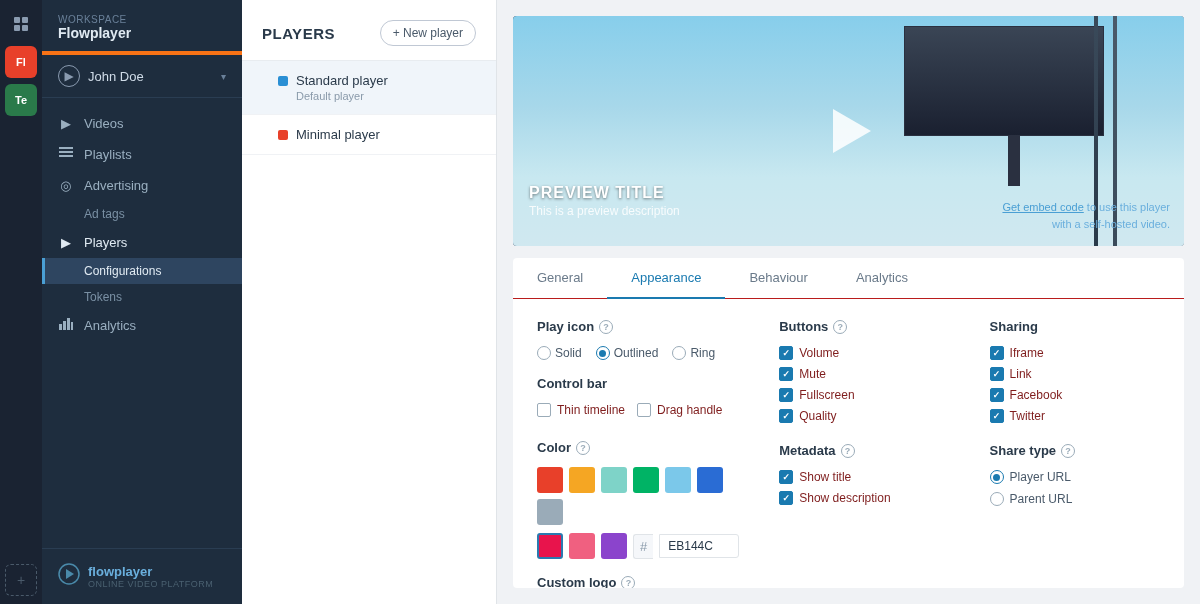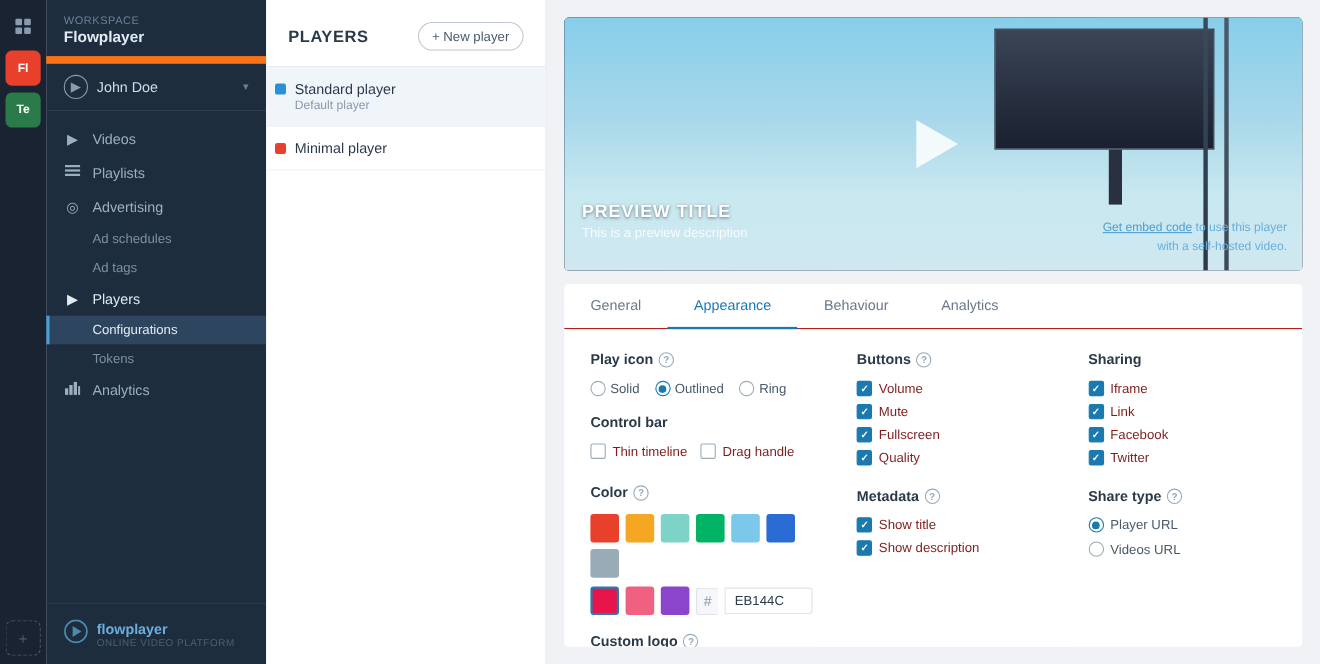--- a/index.html
+++ b/index.html
@@ -35,21 +35,21 @@
     .sidebar {
       width: 200px;
       background: #1e2d3e;
       color: #c8d5e0;
       display: flex;
       flex-direction: column;
       flex-shrink: 0;
     }
     .sidebar-workspace {
       padding: 14px 16px 10px;
-      border-bottom: 7px solid #f97316;
+      border-bottom: 4px solid #f97316;
     }
     .sidebar-workspace-label {
       font-size: 10px;
       color: #6a8099;
       text-transform: uppercase;
       letter-spacing: 0.5px;
     }
     .sidebar-workspace-name {
       font-size: 14px;
       font-weight: 600;
@@ -140,21 +140,21 @@
       border: 1px solid #c0c8d4;
       background: white;
       border-radius: 20px;
       padding: 5px 12px;
       font-size: 12px;
       color: #4a5a6a;
       cursor: pointer;
     }
 
     .player-item {
-      padding: 12px 8px;
+      padding: 12px 36px;
       cursor: pointer;
       border-bottom: 1px solid #f0f2f5;
     }
     .player-item.selected { background: #f0f5fa; }
     .player-item-header {
       display: flex;
       align-items: center;
       gap: 8px;
     }
     .player-dot {
@@ -391,21 +391,20 @@
             <rect y="4" width="14" height="2"></rect>
             <rect y="8" width="14" height="2"></rect>
         </svg>
       </span>
       <span>Playlists</span>
     </div>
     <div class="nav-item">
       <span class="nav-icon">◎</span>
       <span>Advertising</span>
     </div>
-    <div class="nav-sub-item">Ad schedules</div>
     <div class="nav-sub-item">Ad tags</div>
     <div class="nav-item active">
       <span class="nav-icon">▶</span>
       <span>Players</span>
     </div>
     <div class="nav-sub-item active-sub">Configurations</div>
     <div class="nav-sub-item">Tokens</div>
     <div class="nav-item">
       <span class="nav-icon">
         <svg width="14" height="12" viewBox="0 0 14 12" fill="#9aafc0">
@@ -661,19 +660,19 @@
             <span class="help-icon">?</span>
           </div>
           <label class="radio-option" style="display:flex;align-items:center;gap:6px;margin-bottom:8px;">
             <div class="radio-circle checked">
               <div class="radio-inner"></div>
             </div>
             <span class="radio-label">Player URL</span>
           </label>
           <label class="radio-option" style="display:flex;align-items:center;gap:6px;">
             <div class="radio-circle"></div>
-            <span class="radio-label">Videos URL</span>
+            <span class="radio-label">Parent URL</span>
           </label>
         </div>
       </div>
     </div>
   </div>
 </div>
 
 </body></html>

